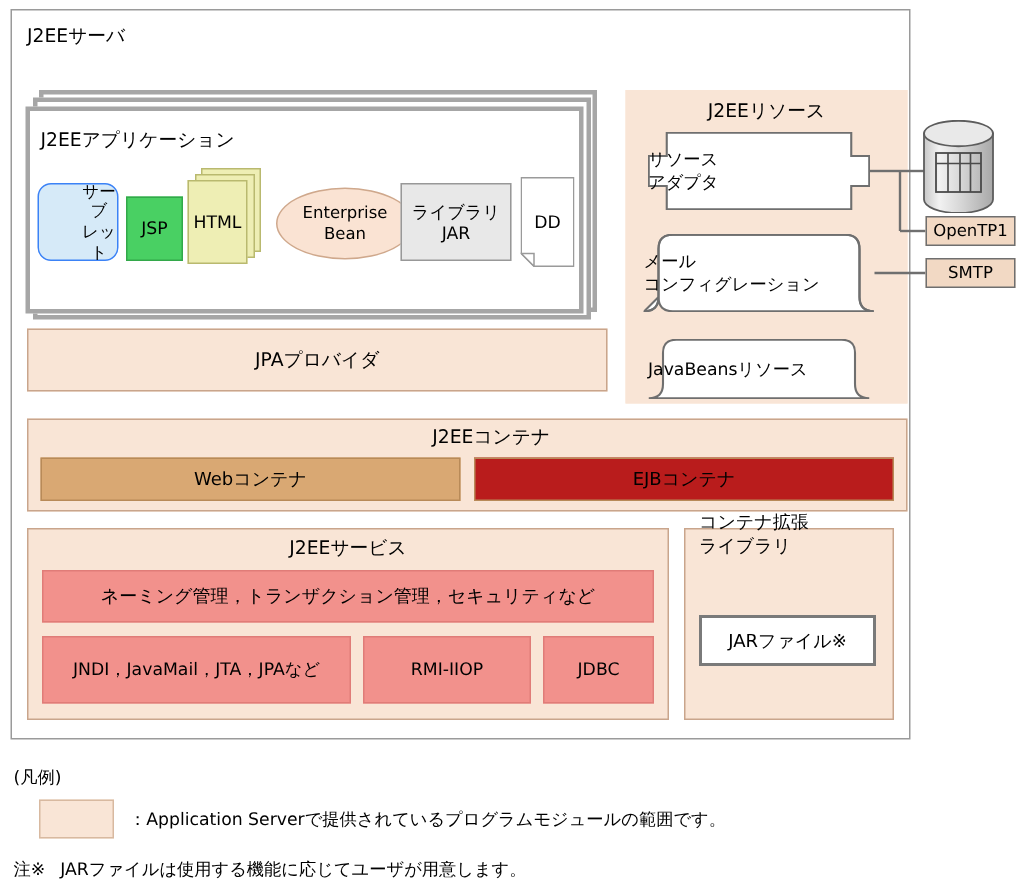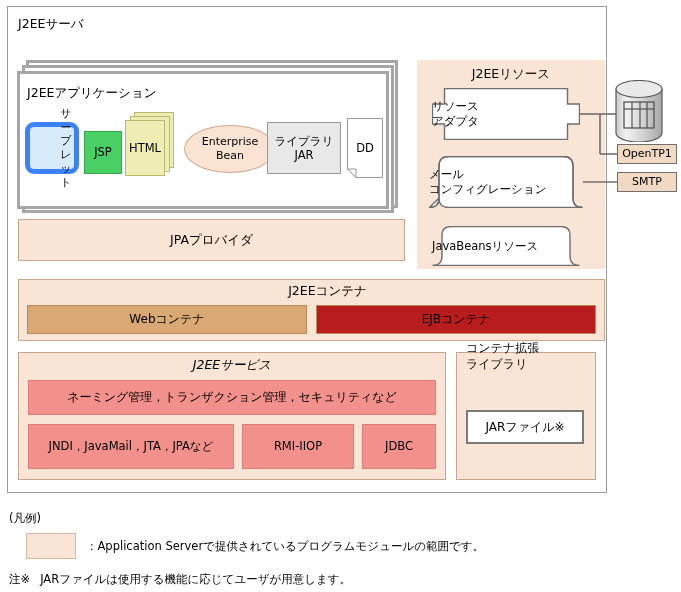--- a/index.html
+++ b/index.html
@@ -52,21 +52,21 @@
   #app-title {
     left: 27px; top: 85px;
     font-size: 12.5px;
     white-space: nowrap;
   }
 
   
   #servlet-box {
     left: 25px; top: 122px; width: 54px; height: 52px;
     background: #d6eaf8;
-    border: 5px solid #3b82f6;
+    border: 1px solid #3b82f6;
     border-radius: 9px;
     font-size: 11px;
     padding-left: 28px;
   }
   #servlet-box span { display: block; }
 
   #jsp-box {
     left: 84px; top: 131px; width: 38px; height: 43px;
     background: #49d063;
     border: 1px solid #33a84a;
@@ -142,21 +142,21 @@
   }
 
   
   #j2ee-services {
     left: 18px; top: 352px; width: 428px; height: 128px;
     background: #f9e5d6;
     border: 1px solid #c9a58c;
   }
   #j2ee-services-title {
     left: 18px; top: 357px; width: 428px;
-    text-align: center; font-size: 12.5px; font-style: italic;
+    text-align: center; font-size: 12.5px;
   }
   #service-row-1 {
     left: 28px; top: 380px; width: 408px; height: 35px;
     background: #f2918c;
     border: 1px solid #e07c78;
     font-size: 12px;
   }
   #service-jndi {
     left: 28px; top: 424px; width: 206px; height: 45px;
     background: #f2918c; border: 1px solid #e07c78;

